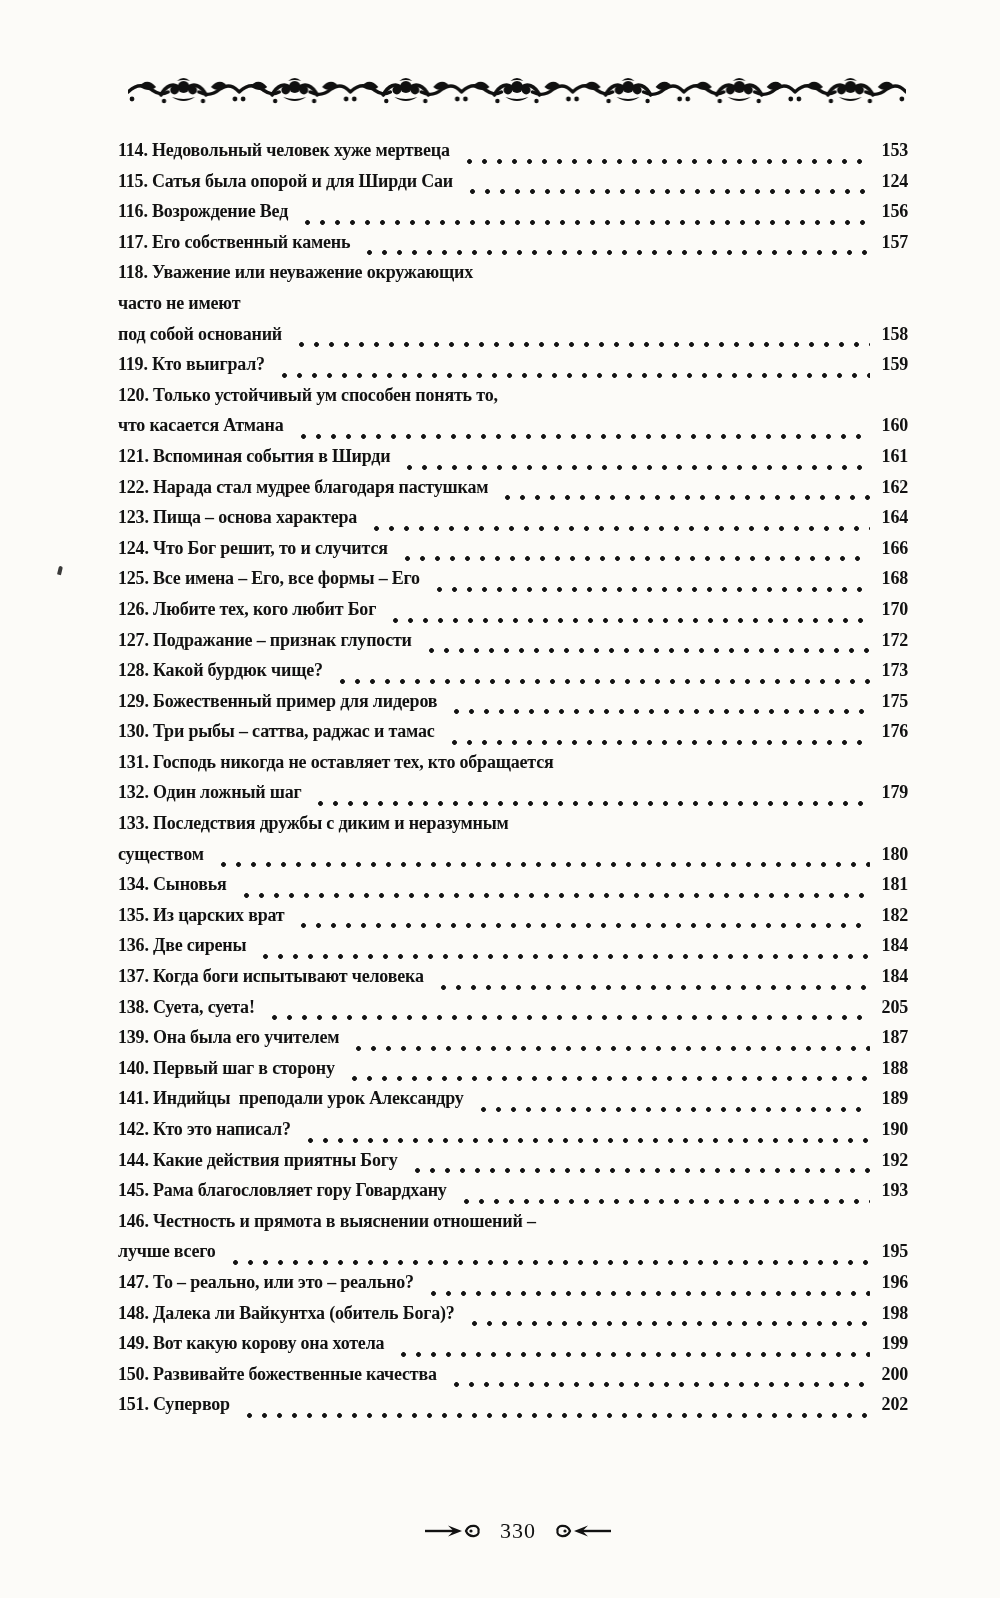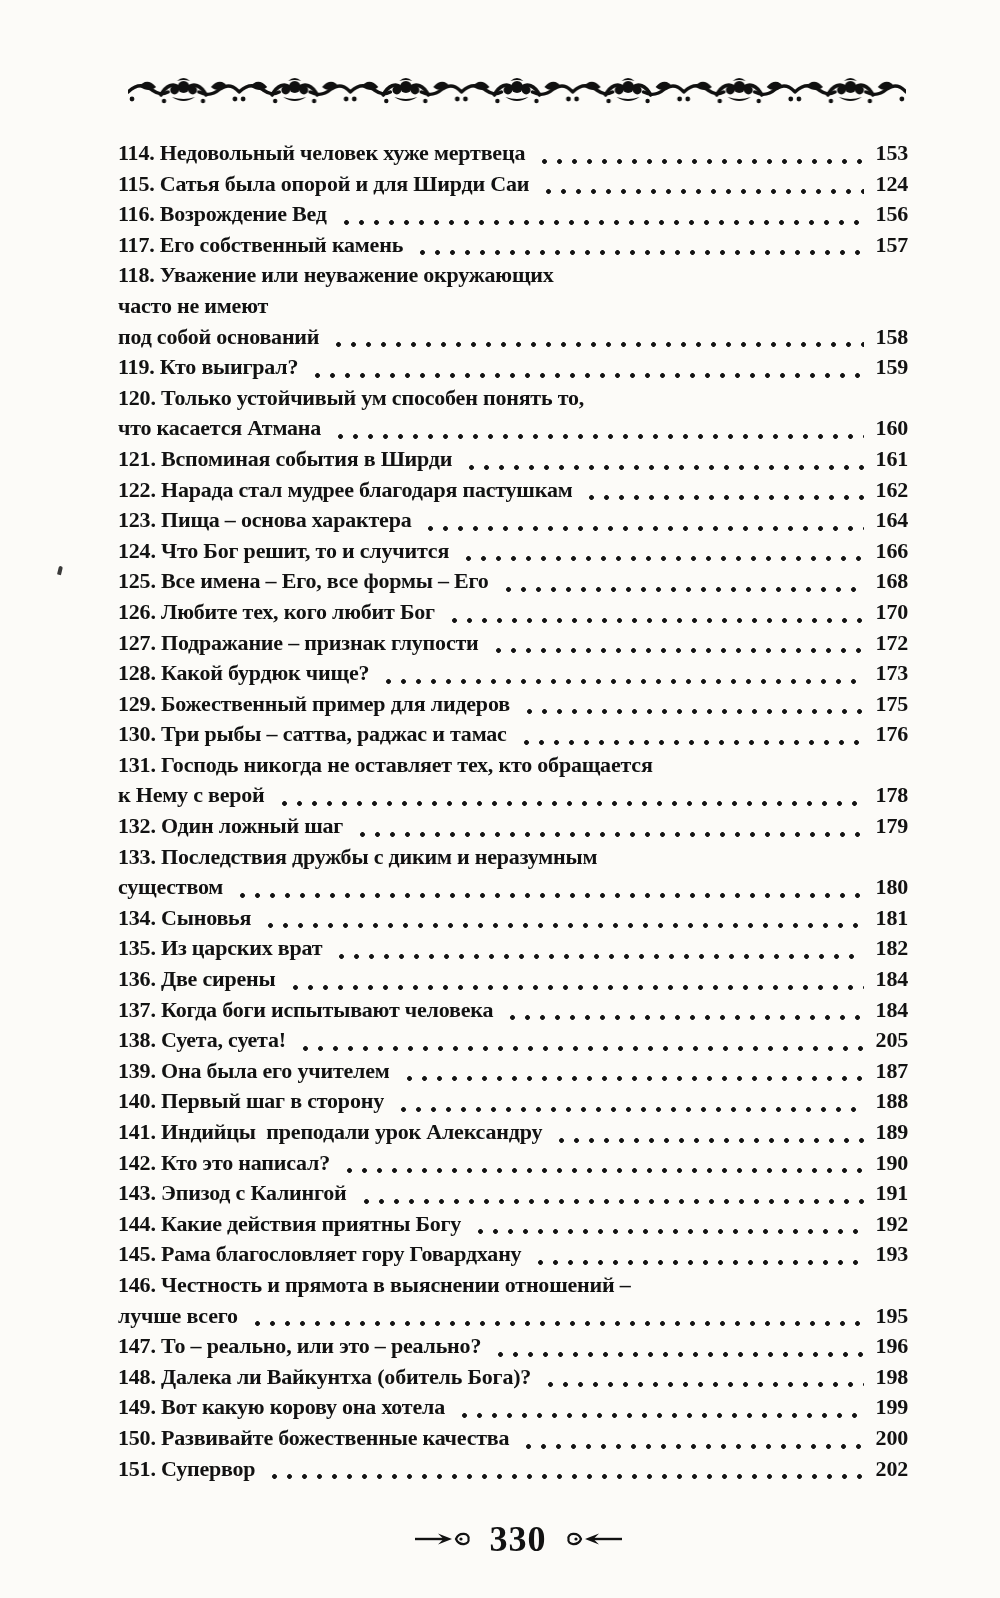--- a/index.html
+++ b/index.html
@@ -21,21 +21,21 @@
     width:778px;height:34px;
   }
   .toc{
     position:absolute;
     left:118px;right:92px;top:140px;
   }
   .toc-line{
     display:flex;
     align-items:baseline;
     height:30.6px;
-    font-size:22px;
+    font-size:18px;
     font-weight:700;
     letter-spacing:-0.2px;
     white-space:pre;
   }
   .toc-line .txt{ flex:0 0 auto; }
   .leader{
     flex:1 1 auto;
     min-width:14px;
     height:5px;
     align-self:flex-end;
@@ -50,22 +50,22 @@
     position:absolute;
     left:0;top:1518px;
     width:1000px;
     display:flex;
     justify-content:center;
     align-items:center;
     gap:14px;
     transform:translateX(18px);
   }
   .footer .folio{
-    font-size:36px;
-    font-weight:700;
+    font-size:22px;
+    font-weight:400;
     letter-spacing:1px;
   }
   .footer svg{ display:block; }
   .speck{
     position:absolute;
     left:58px;top:566px;
     width:4px;height:9px;
     background:#3a3a3a;
     border-radius:2px 2px 1px 1px;
     transform:rotate(14deg);
@@ -114,34 +114,32 @@
       <div class="toc-line"><span class="txt">122. Нарада стал мудрее благодаря пастушкам</span><span class="leader"></span><span class="pg">162</span></div>
       <div class="toc-line"><span class="txt">123. Пища – основа характера</span><span class="leader"></span><span class="pg">164</span></div>
       <div class="toc-line"><span class="txt">124. Что Бог решит, то и случится</span><span class="leader"></span><span class="pg">166</span></div>
       <div class="toc-line"><span class="txt">125. Все имена – Его, все формы – Его</span><span class="leader"></span><span class="pg">168</span></div>
       <div class="toc-line"><span class="txt">126. Любите тех, кого любит Бог</span><span class="leader"></span><span class="pg">170</span></div>
       <div class="toc-line"><span class="txt">127. Подражание – признак глупости</span><span class="leader"></span><span class="pg">172</span></div>
       <div class="toc-line"><span class="txt">128. Какой бурдюк чище?</span><span class="leader"></span><span class="pg">173</span></div>
       <div class="toc-line"><span class="txt">129. Божественный пример для лидеров</span><span class="leader"></span><span class="pg">175</span></div>
       <div class="toc-line"><span class="txt">130. Три рыбы – саттва, раджас и тамас</span><span class="leader"></span><span class="pg">176</span></div>
       <div class="toc-line"><span class="txt">131. Господь никогда не оставляет тех, кто обращается</span></div>
-      <div class="toc-line"><span class="txt">к Нему с верой</span><span class="leader"></span><span class="pg">178</span></div>
       <div class="toc-line"><span class="txt">132. Один ложный шаг</span><span class="leader"></span><span class="pg">179</span></div>
       <div class="toc-line"><span class="txt">133. Последствия дружбы с диким и неразумным</span></div>
       <div class="toc-line"><span class="txt">существом</span><span class="leader"></span><span class="pg">180</span></div>
       <div class="toc-line"><span class="txt">134. Сыновья</span><span class="leader"></span><span class="pg">181</span></div>
       <div class="toc-line"><span class="txt">135. Из царских врат</span><span class="leader"></span><span class="pg">182</span></div>
       <div class="toc-line"><span class="txt">136. Две сирены</span><span class="leader"></span><span class="pg">184</span></div>
       <div class="toc-line"><span class="txt">137. Когда боги испытывают человека</span><span class="leader"></span><span class="pg">184</span></div>
       <div class="toc-line"><span class="txt">138. Суета, суета!</span><span class="leader"></span><span class="pg">205</span></div>
       <div class="toc-line"><span class="txt">139. Она была его учителем</span><span class="leader"></span><span class="pg">187</span></div>
       <div class="toc-line"><span class="txt">140. Первый шаг в сторону</span><span class="leader"></span><span class="pg">188</span></div>
       <div class="toc-line"><span class="txt">141. Индийцы &nbsp;преподали урок Александру</span><span class="leader"></span><span class="pg">189</span></div>
       <div class="toc-line"><span class="txt">142. Кто это написал?</span><span class="leader"></span><span class="pg">190</span></div>
-      <div class="toc-line"><span class="txt">143. Эпизод с Калингой</span><span class="leader"></span><span class="pg">191</span></div>
       <div class="toc-line"><span class="txt">144. Какие действия приятны Богу</span><span class="leader"></span><span class="pg">192</span></div>
       <div class="toc-line"><span class="txt">145. Рама благословляет гору Говардхану</span><span class="leader"></span><span class="pg">193</span></div>
       <div class="toc-line"><span class="txt">146. Честность и прямота в выяснении отношений –</span></div>
       <div class="toc-line"><span class="txt">лучше всего</span><span class="leader"></span><span class="pg">195</span></div>
       <div class="toc-line"><span class="txt">147. То – реально, или это – реально?</span><span class="leader"></span><span class="pg">196</span></div>
       <div class="toc-line"><span class="txt">148. Далека ли Вайкунтха (обитель Бога)?</span><span class="leader"></span><span class="pg">198</span></div>
       <div class="toc-line"><span class="txt">149. Вот какую корову она хотела</span><span class="leader"></span><span class="pg">199</span></div>
       <div class="toc-line"><span class="txt">150. Развивайте божественные качества</span><span class="leader"></span><span class="pg">200</span></div>
       <div class="toc-line"><span class="txt">151. Супервор</span><span class="leader"></span><span class="pg">202</span></div>
     </div>

